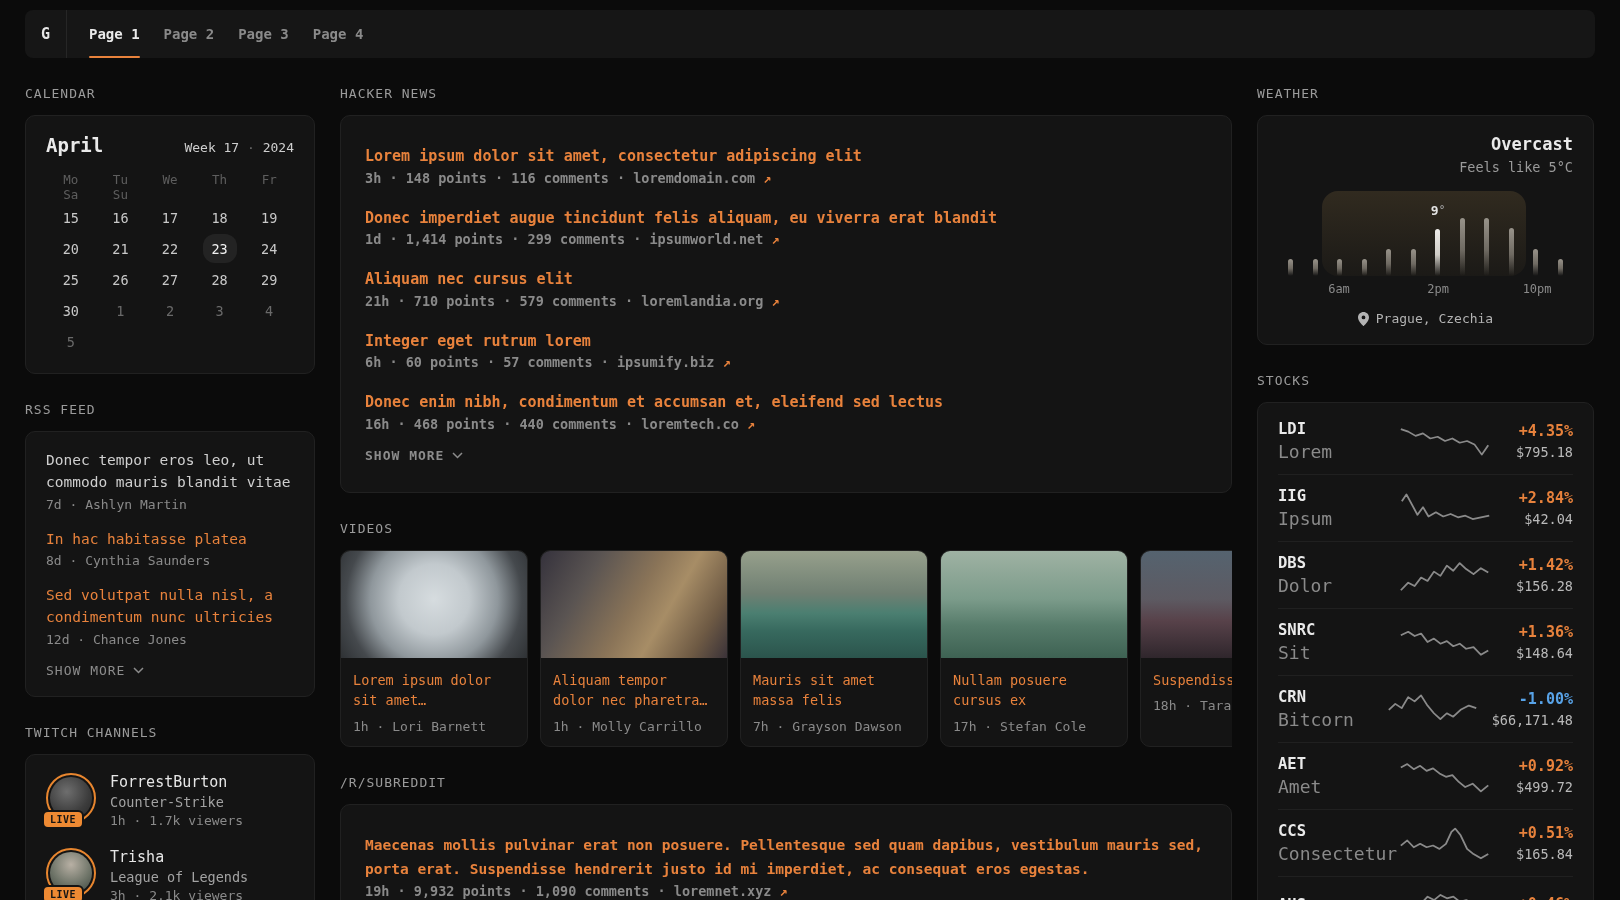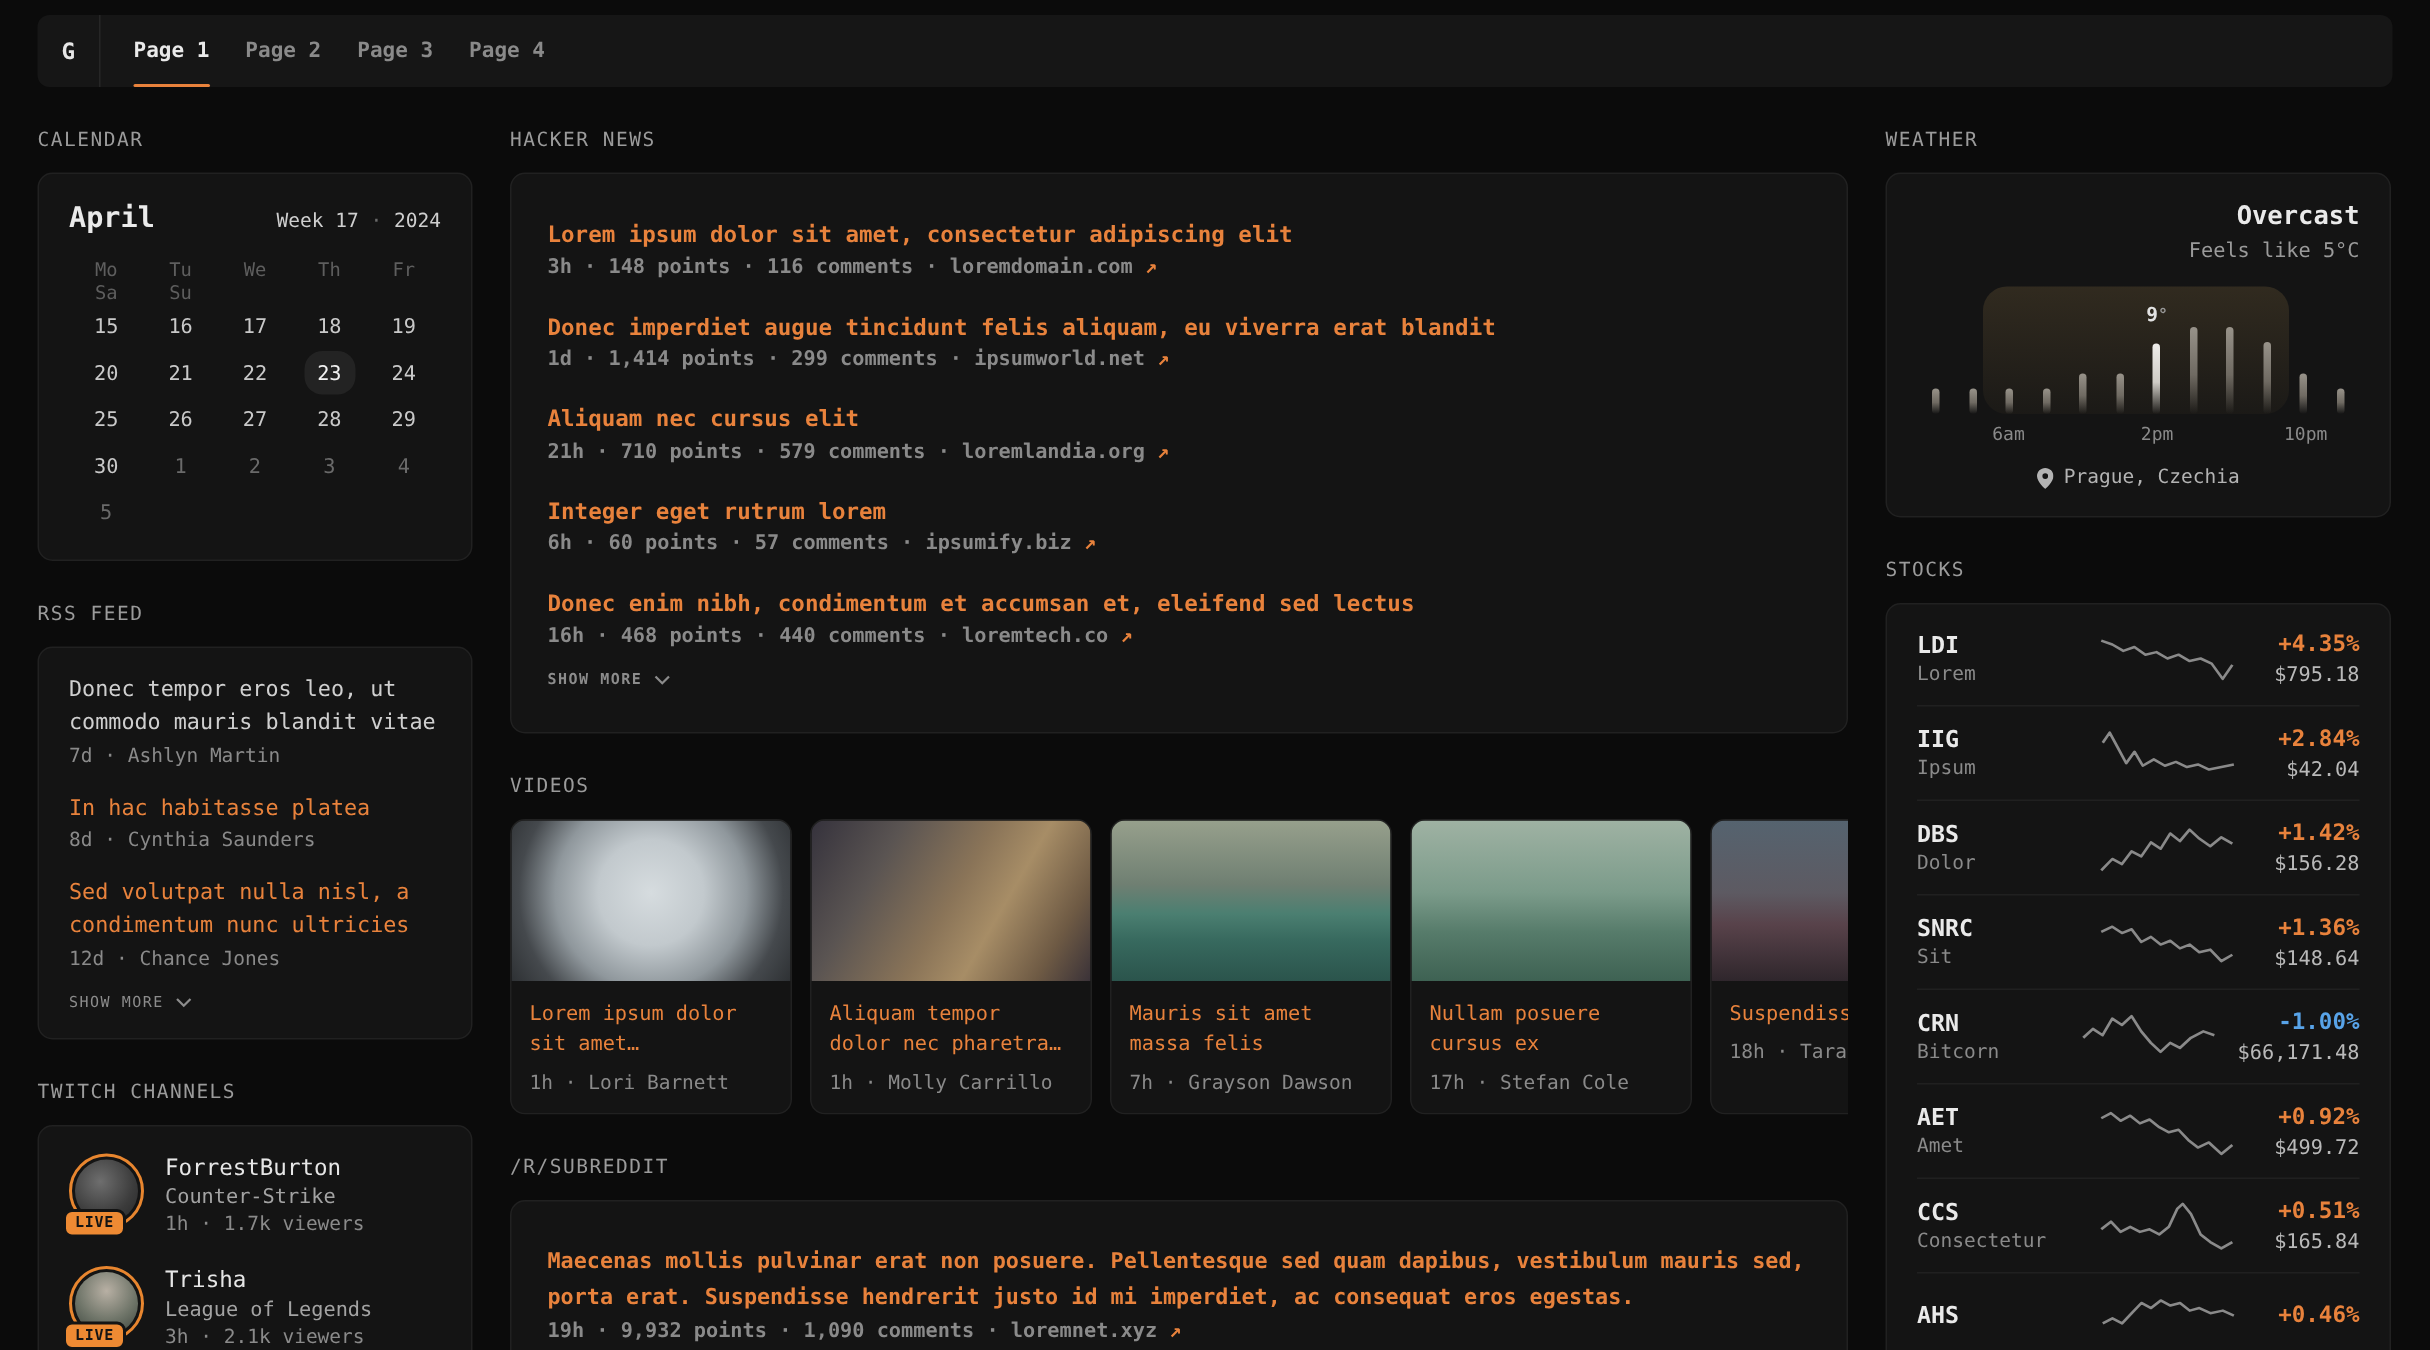--- a/index.html
+++ b/index.html
@@ -43,21 +43,21 @@
   .cal-day.muted { color:#6a6a6a; }
   .cal-day.selected .cell { background:#232323; border-radius:12px; color:#f0f0f0; }
   .cal-day .cell { width:34px; height:29px; display:flex; align-items:center; justify-content:center; }
 
   
   .rss-card { padding:18px 20px; }
   .rss-item + .rss-item { margin-top:17px; }
   .rss-title { font-size:14.5px; color:#e8823c; line-height:1.5; cursor:pointer; }
   .rss-item.read .rss-title { color:#cfcfcf; }
   .item-meta { font-size:13px; color:#8a8a8a; margin-top:3px; }
-  .show-more { display:flex; align-items:center; gap:8px; margin-top:16px; font-size:10px;
+  .show-more { display:flex; align-items:center; gap:8px; margin-top:16px; font-size:13px;
                letter-spacing:1px; color:#8c8c8c; cursor:pointer; }
   .chev { width:11px; height:7px; }
 
   
   .twitch-card { padding:18px 20px; }
   .tw-row { display:flex; gap:14px; cursor:pointer; }
   .tw-row + .tw-row { margin-top:20px; }
   .avatar { position:relative; width:50px; height:50px; flex:none; }
   .av-ring { width:50px; height:50px; border-radius:50%; border:2px solid #e8862f; padding:2px; }
   .tw-row.offline .av-ring { border-color:#8f8f8f; }
@@ -116,21 +116,21 @@
   .wtick { position:absolute; transform:translateX(-50%); font-size:12px; color:#8a8a8a; }
   .w-loc { display:flex; align-items:center; justify-content:center; gap:7px; margin-top:13px;
            font-size:13px; color:#b3b3b3; }
 
   
   .stocks-card { padding:5px 20px; }
   .stock-row { display:grid; grid-template-columns:96px 1fr auto; align-items:center;
                padding:12px 0; cursor:pointer; }
   .stock-row + .stock-row { border-top:1px solid #202020; }
   .st-sym { font-size:15.5px; font-weight:bold; color:#eaeaea; }
-  .st-name { font-size:13px; color:#8a8a8a; margin-top:3px; }
+  .st-name { font-size:18px; color:#8a8a8a; margin-top:3px; }
   .spark { width:92px; height:34px; display:block; margin:0 auto; }
   .spark polyline { fill:none; stroke:#8a8a8a; stroke-width:2; stroke-linejoin:round; }
   .st-right { text-align:right; }
   .st-change { font-size:15px; font-weight:bold; color:#e8823c; }
   .st-change.down { color:#58a3e8; }
   .st-price { font-size:13.5px; color:#b9b9b9; margin-top:4px; }
 </style>
 </head>
 <body>
 

